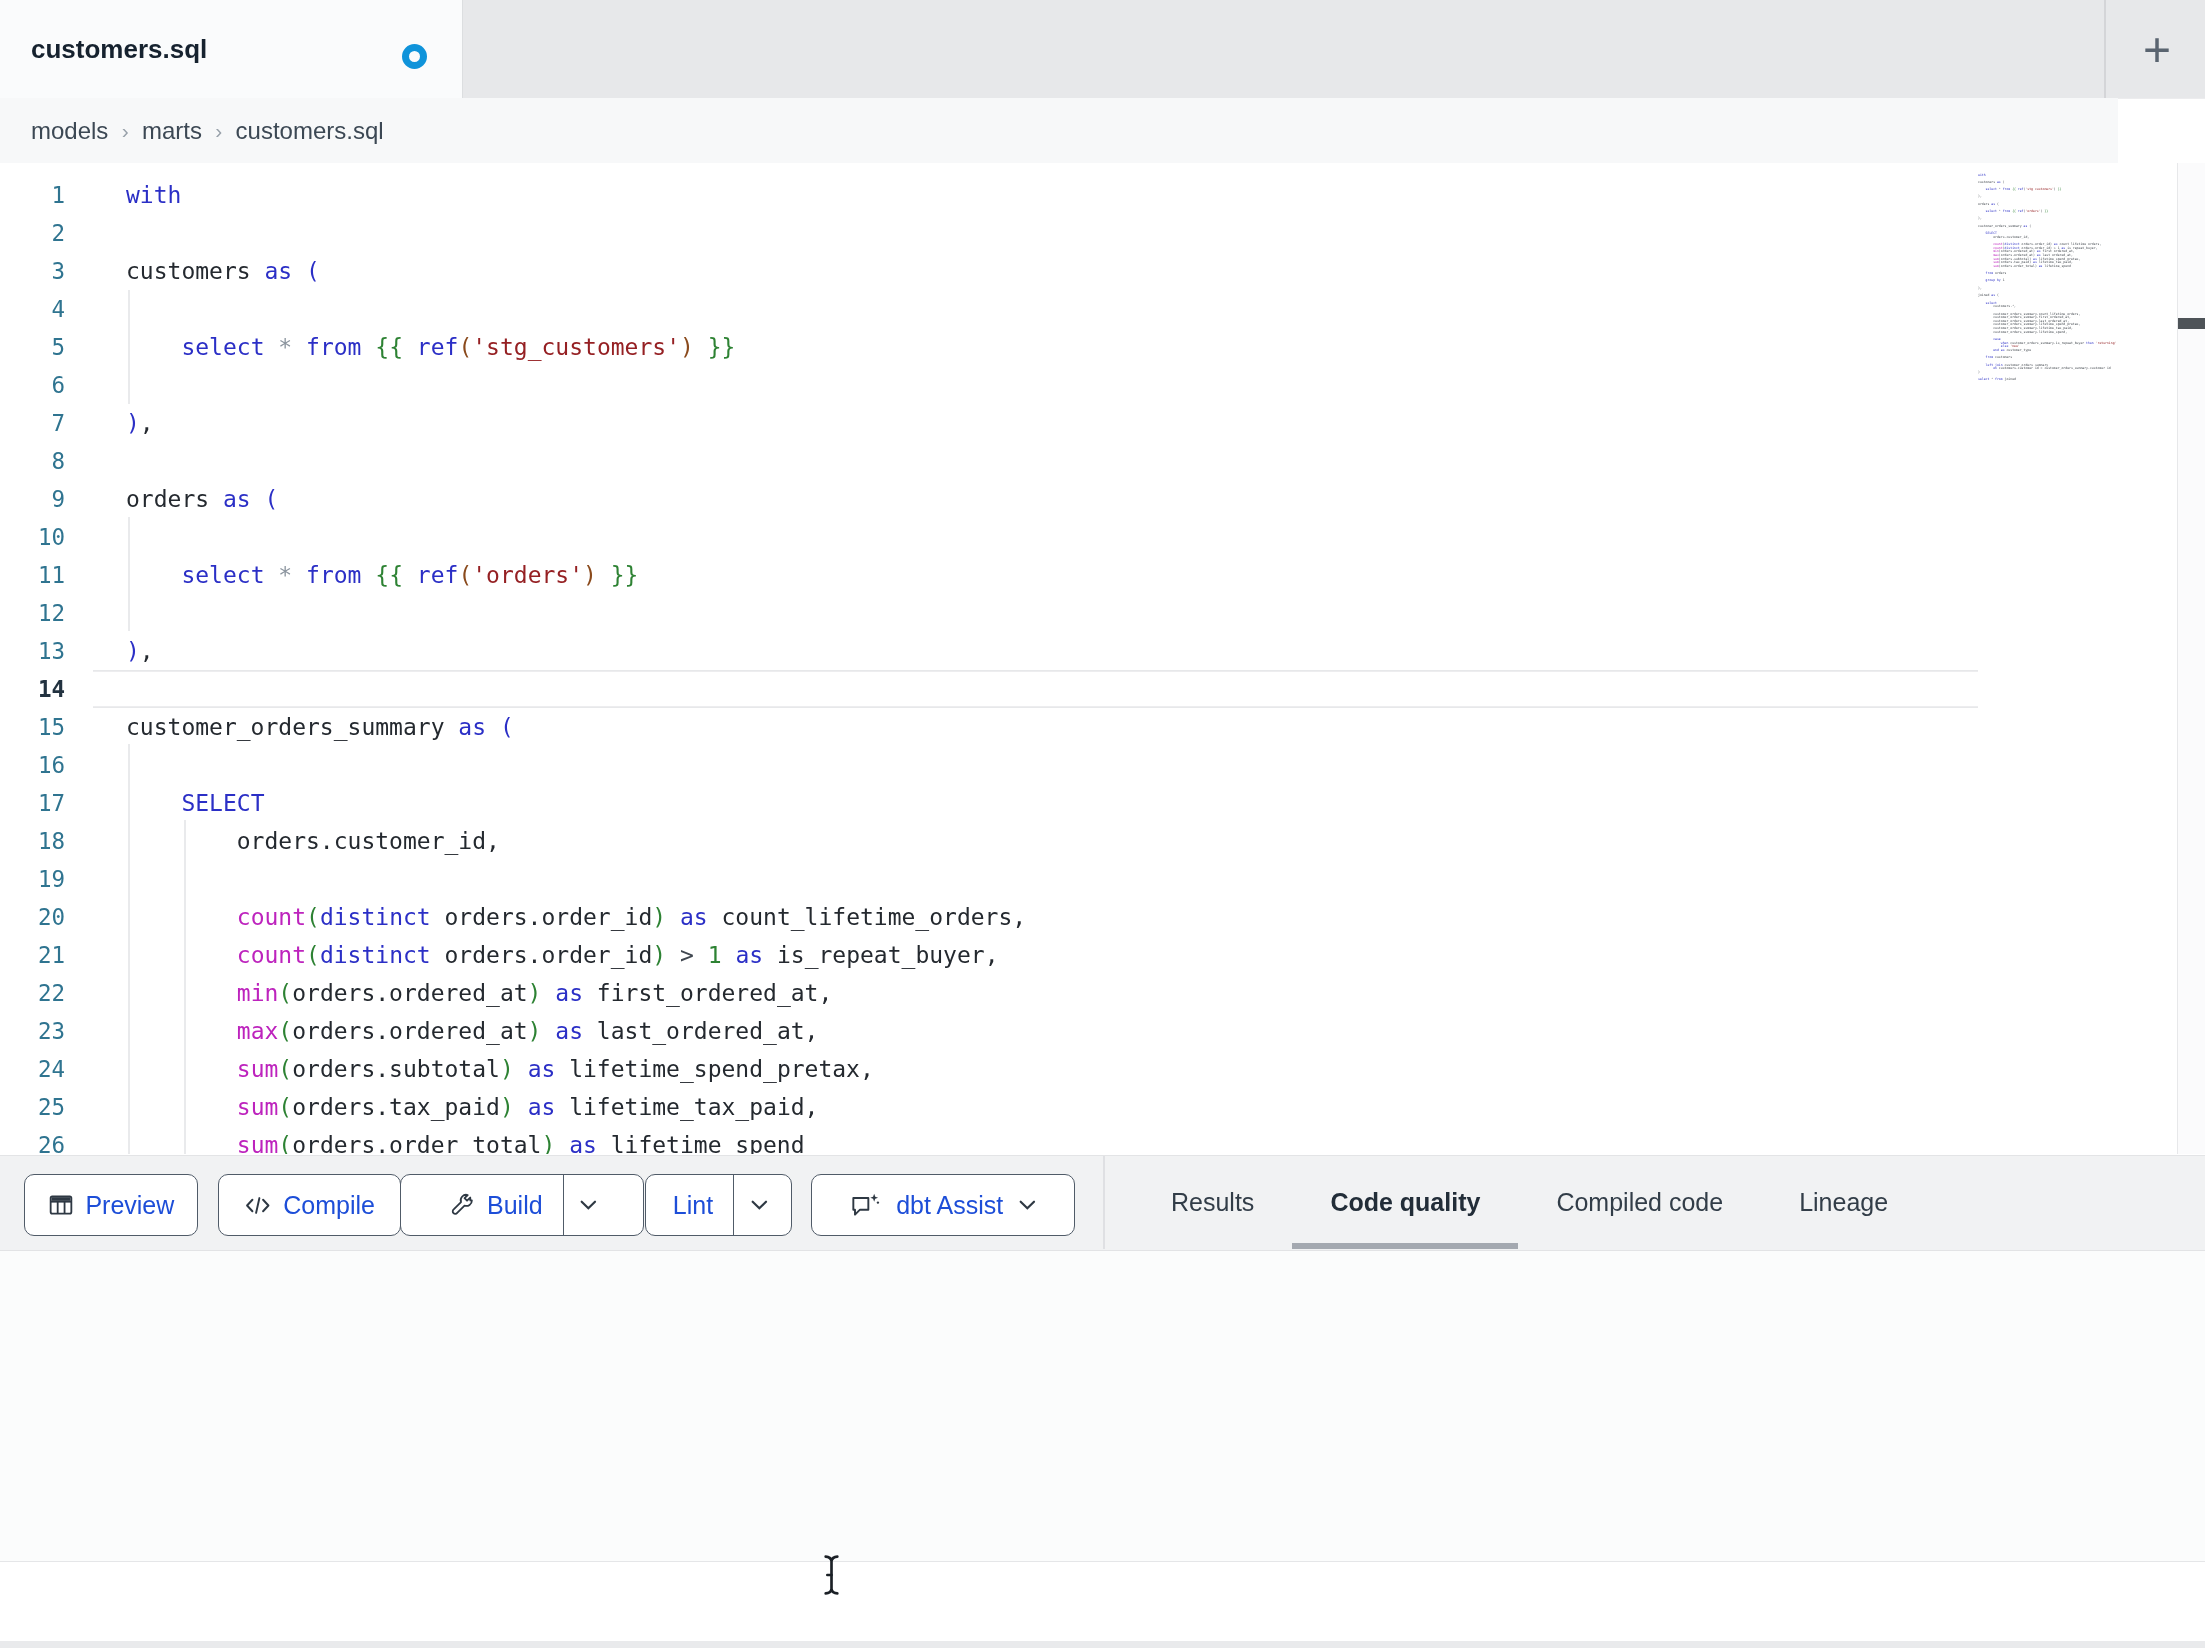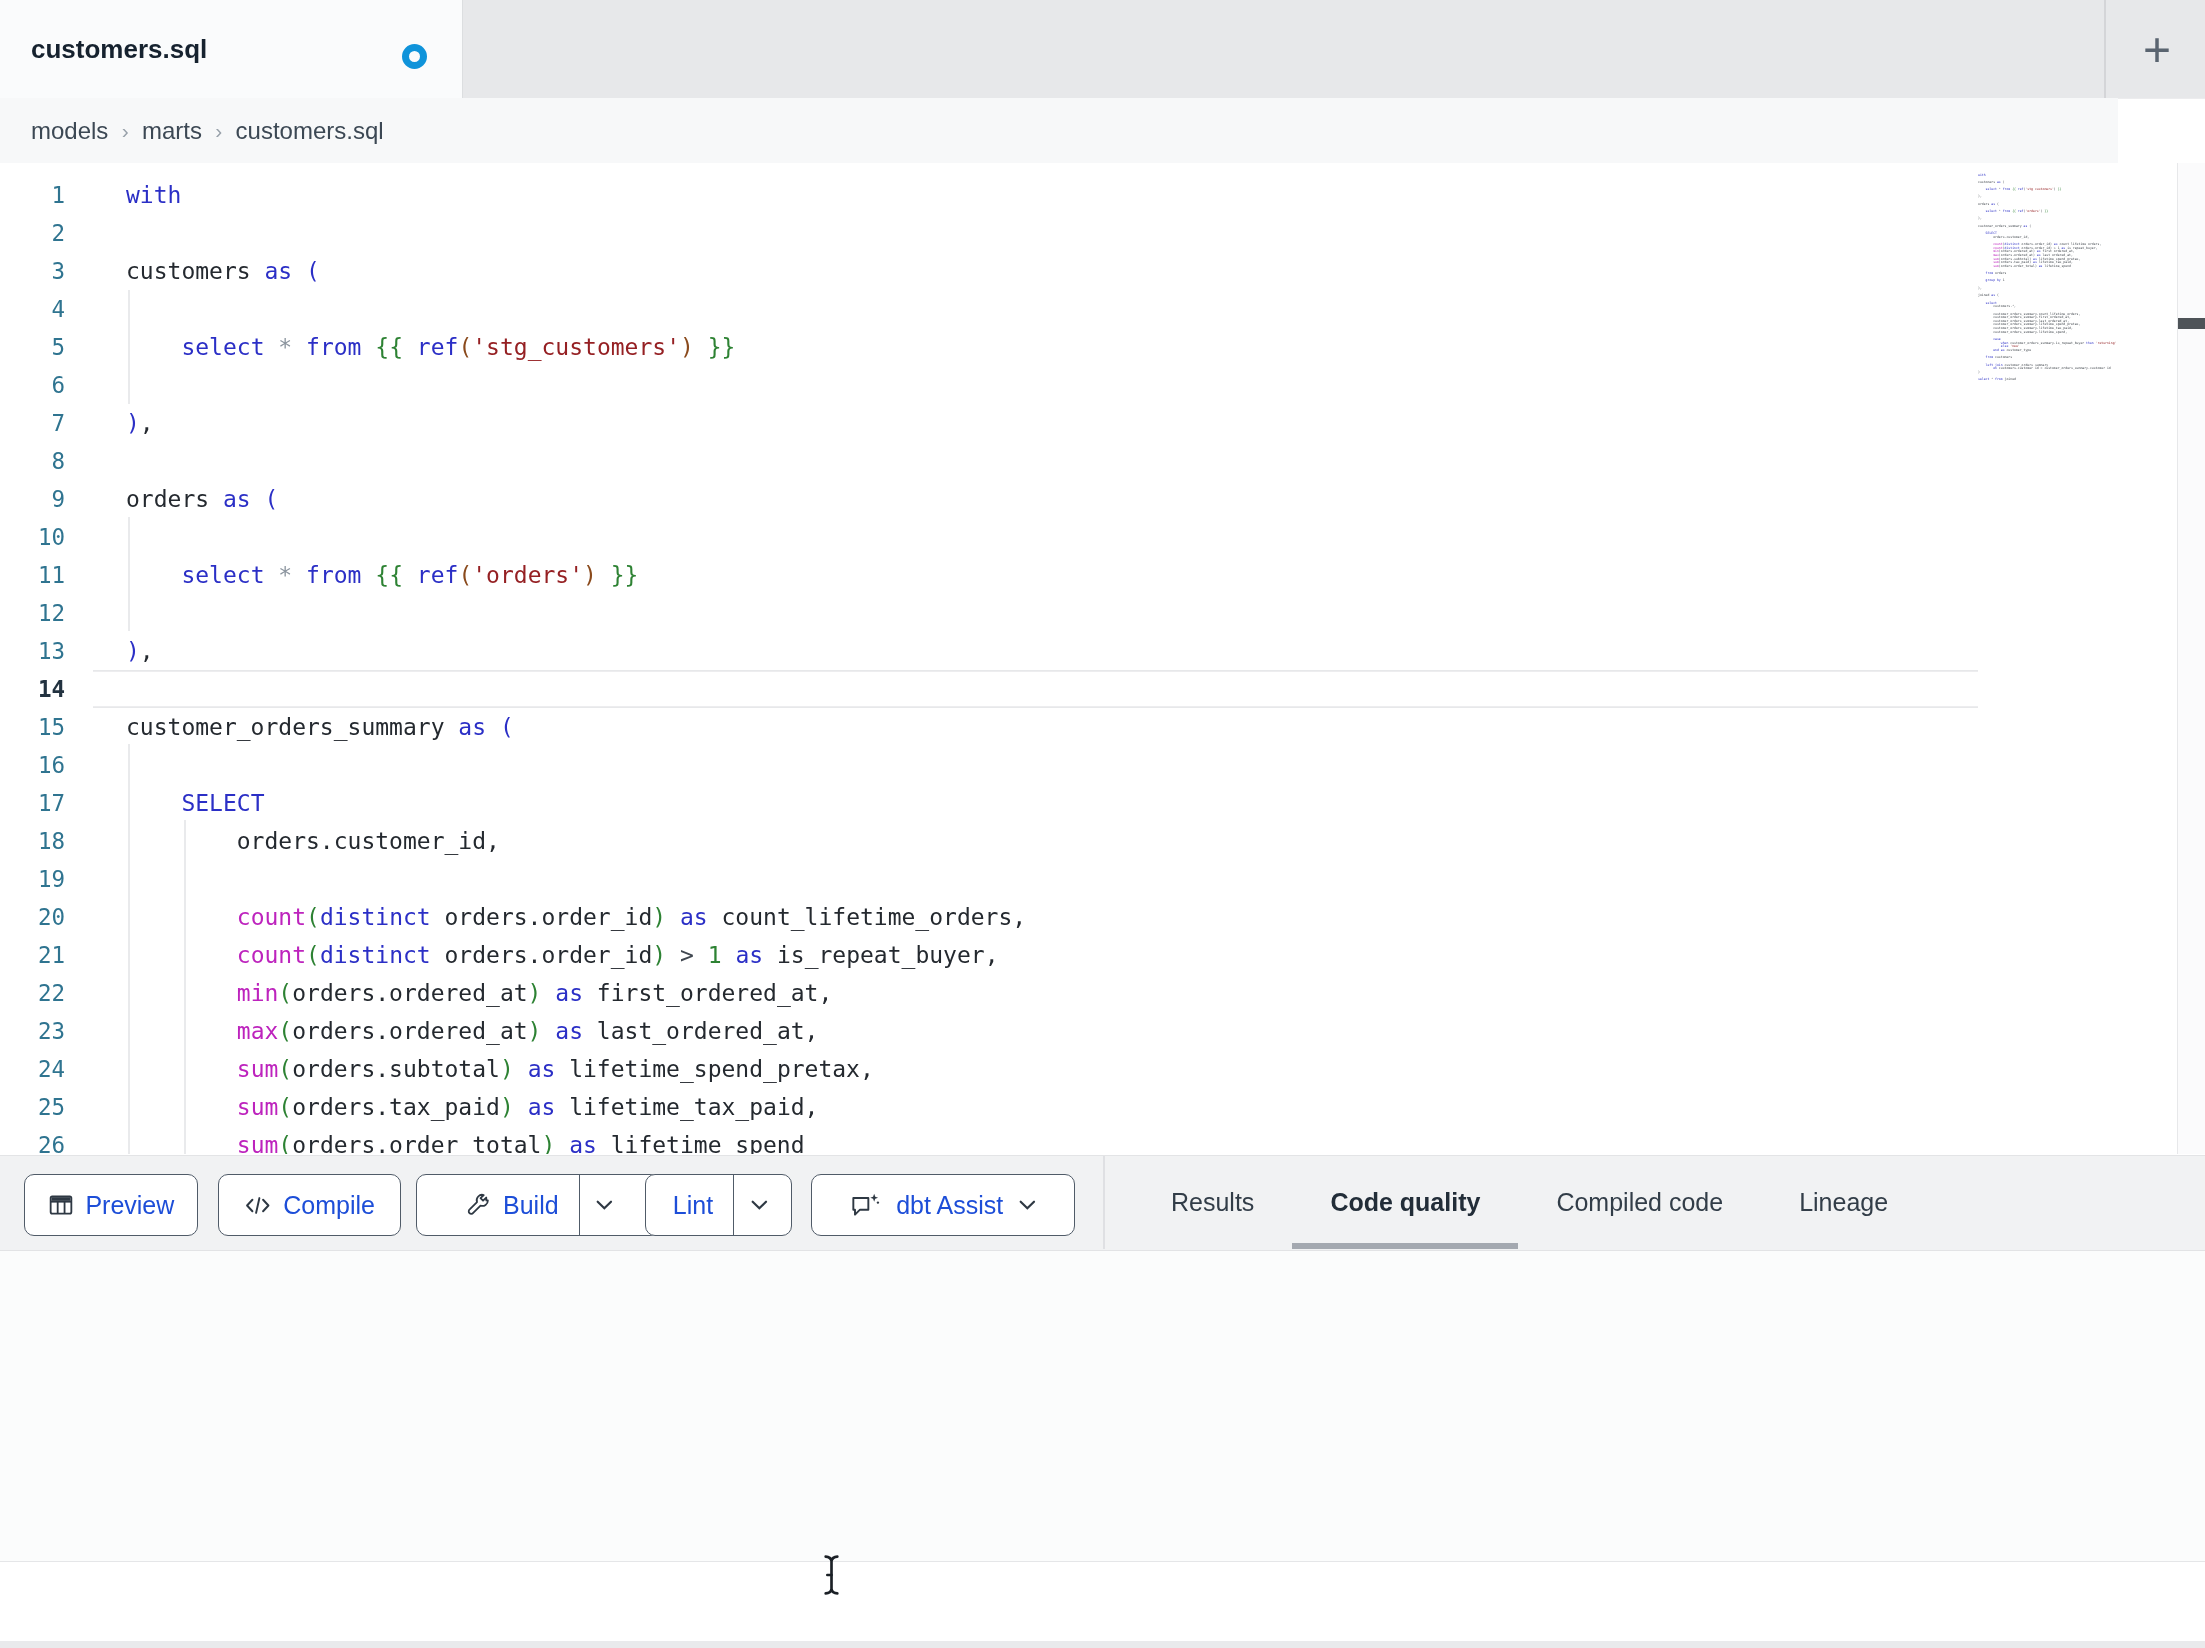--- a/index.html
+++ b/index.html
@@ -312,21 +312,21 @@
           <svg width="27.5" height="23" viewBox="0 0 33 28" fill="none" stroke="#2e3843" stroke-width="2.4" stroke-linecap="round" stroke-linejoin="round">
             <polyline points="10 7 3.5 14 10 21"></polyline>
               <polyline points="23 7 29.5 14 23 21"></polyline>
             <line x1="18.5" y1="5" x2="14.5" y2="23"></line>
           </svg>
         </span>
         <span>Compile</span>
       </span>
     </div>
 
-    <div class="abtn" style="left:416px;width:244px;padding:0;">
+    <div class="abtn" style="left:400px;width:244px;padding:0;">
       <span class="seg">
         <span>
           <svg width="25" height="25" viewBox="0 0 32 32" fill="none" stroke="#2e3843" stroke-width="2.3" stroke-linejoin="round">
             <path d="M28 9.5a7 7 0 0 1-9.4 6.6L9.2 25.5A3.2 3.2 0 1 1 4.7 21L14.1 11.6A7 7 0 0 1 22.7 2.6l-4.1 4.1 3.2 3.2 4.1-4.1c.1.5.1 1 .1 3.7z"></path>
           </svg>
         </span>
         <span>Build</span>
       </span>
       <span class="seg caret-seg">
         <span>

